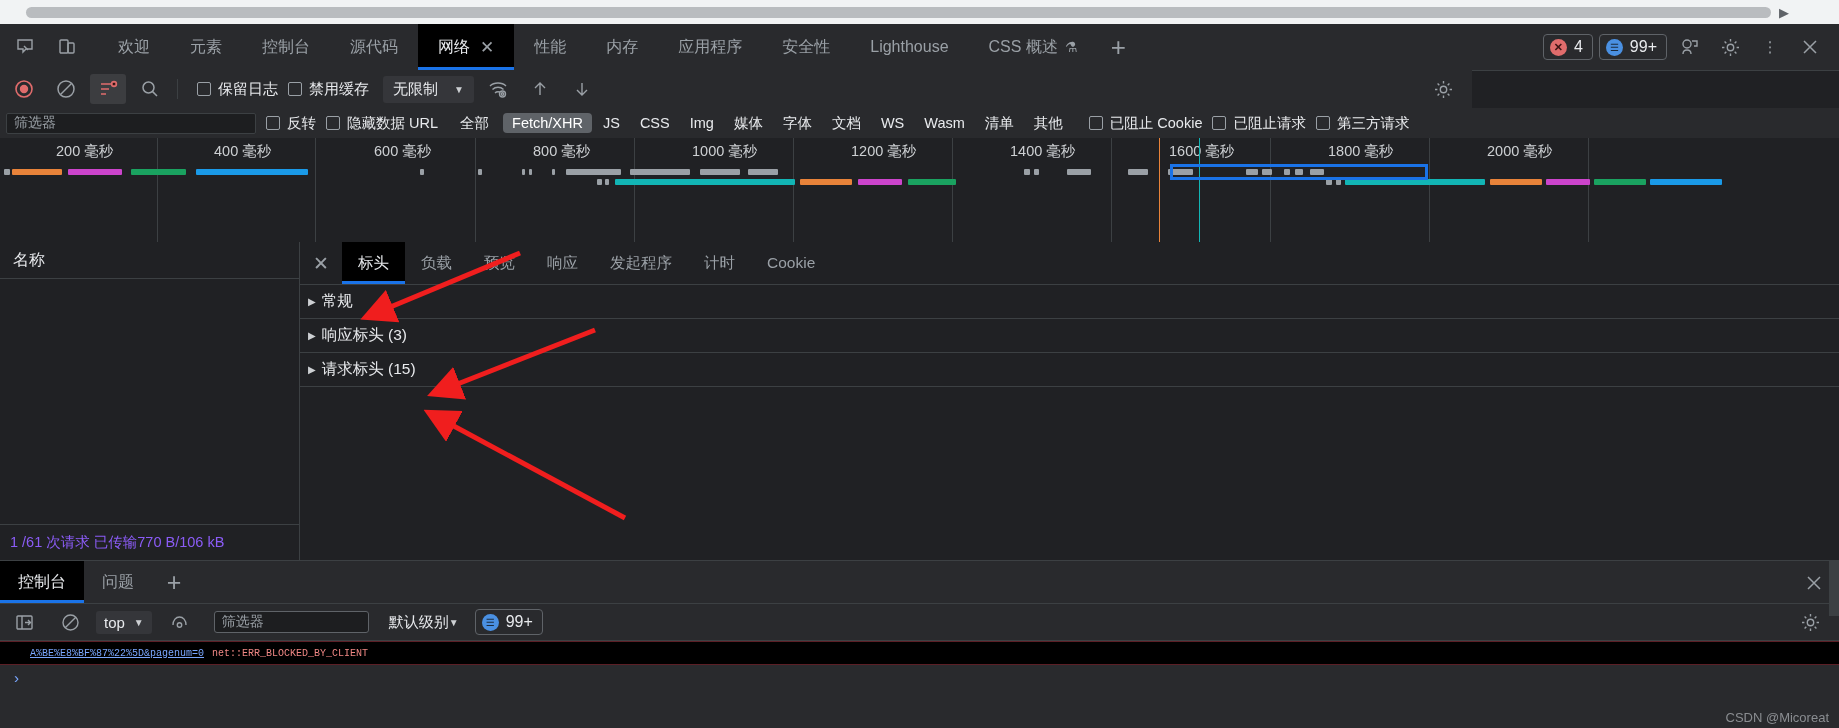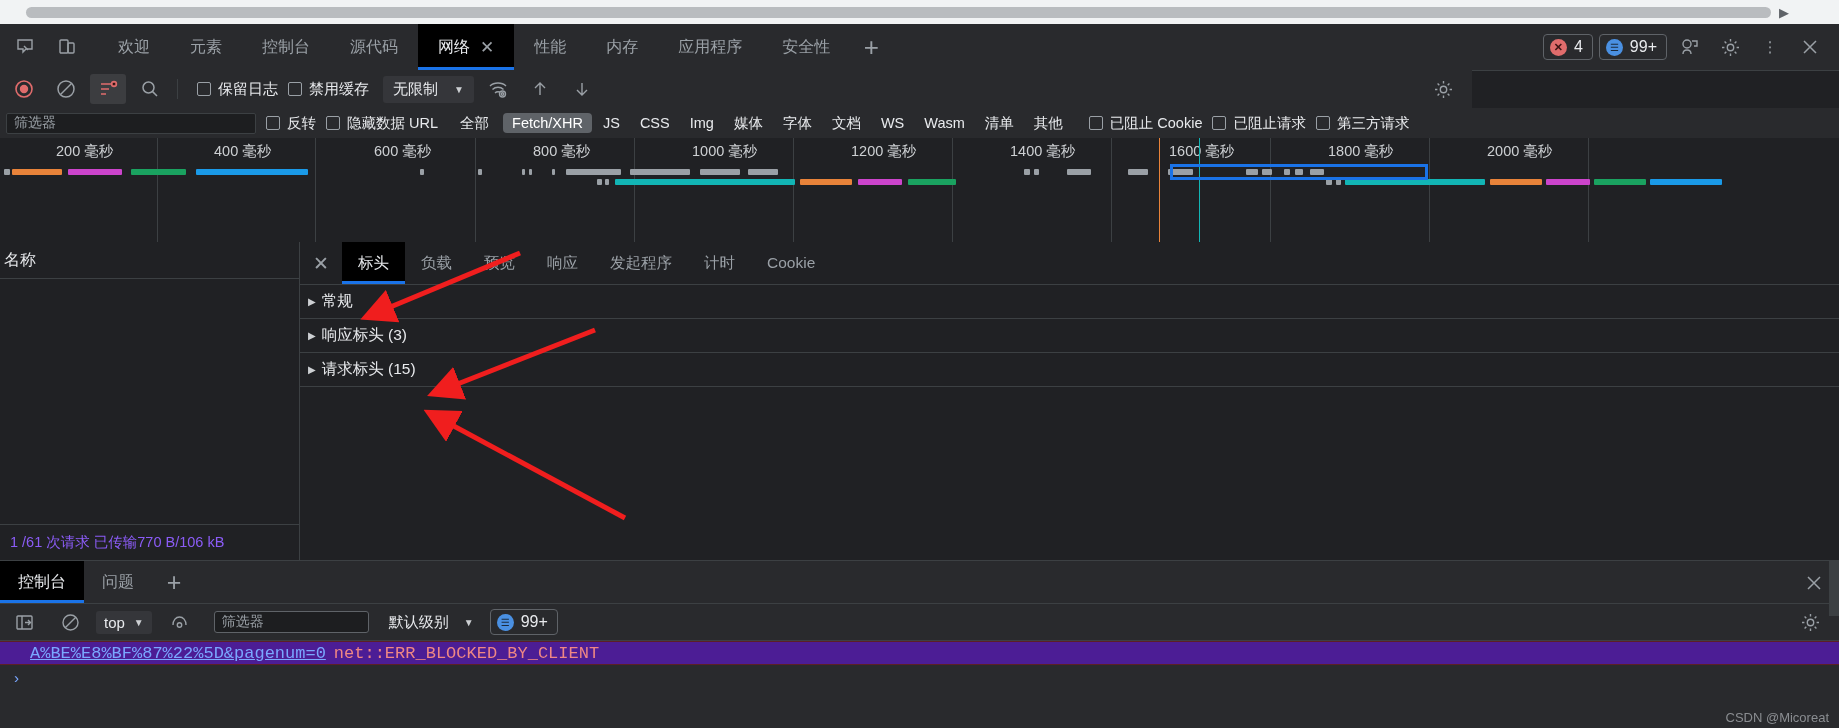--- a/index.html
+++ b/index.html
@@ -169,21 +169,21 @@
   .vline { position: absolute; top: 0; width: 1px; height: 104px; }
 
   
   .listpane {
     position: absolute; left: 0; top: 242px; width: 300px; height: 318px;
     background: #202124; border-right: 1px solid #3c4043;
     box-sizing: border-box;
   }
   .listhdr {
     height: 36px; border-bottom: 1px solid #3c4043;
-    display: flex; align-items: center; padding-left: 4px;
+    display: flex; align-items: center; padding-left: 13px;
     color: #e8eaed; font-size: 16px;
   }
   .listrow {
     height: 28px; display: flex; align-items: center; gap: 8px;
     padding-left: 10px; color: #e8eaed; font-size: 14.5px;
     white-space: nowrap; overflow: hidden;
   }
   .doc-ic { width: 14px; height: 14px; border: 1px solid #9aa0a6; border-radius: 2px; flex: none; }
   .summary {
     position: absolute; left: 0; bottom: 0; width: 299px; height: 36px;
@@ -260,28 +260,28 @@
     background: #35363a; border-radius: 3px; padding: 3px 8px;
     color: #e8eaed; font-size: 15px; margin-left: 4px;
   }
   .cfilter {
     width: 155px; height: 22px; margin-left: 12px;
     background: #1d1e20; border: 1px solid #5f6368; border-radius: 3px;
     color: #9aa0a6; font-size: 14px; padding: 0 7px;
     display: flex; align-items: center; box-sizing: border-box;
   }
   .level {
-    display: flex; align-items: center; gap: 15px; margin-left: 16px;
+    display: flex; align-items: center; gap: 0; margin-left: 16px;
     color: #e8eaed; font-size: 15px;
   }
   .errline {
-    height: 22px; background: #4c1d95; border-top: 1px solid #5c1f26;
+    height: 22px; background: #000000; border-top: 1px solid #5c1f26;
     border-bottom: 1px solid #5c1f26;
     display: flex; align-items: center; padding-left: 30px;
-    font-family: "Liberation Mono", monospace; font-size: 17px;
+    font-family: "Liberation Mono", monospace; font-size: 10px;
     overflow: hidden; white-space: nowrap;
   }
   .errline .url { color: #7aa7ff; text-decoration: underline; }
   .errline .msg { color: #ef8784; margin-left: 8px; }
   .prompt {
     height: 28px; display: flex; align-items: center; padding-left: 12px;
     color: #7aa7ff; font-family: "Liberation Mono", monospace; font-size: 15px;
   }
   .watermark {
     position: absolute; right: 10px; bottom: 4px;
@@ -340,20 +340,27 @@
         </div>
       <div class="tab">
           <span>内存</span>
         </div>
       <div class="tab">
           <span>应用程序</span>
         </div>
       <div class="tab">
           <span>安全性</span>
         </div>
+      <div class="tab">
+          <span>Lighthouse</span>
+        </div>
+      <div class="tab">
+        <span>CSS 概述</span>
+        <span class="flask">⚗</span>
+      </div>
       <div class="tab-plus">+</div>
     </div>
 
     <div class="tabbar-right">
       <div class="badge">
         <span class="dot-err">✕</span>
         <span>4</span>
       </div>
       <div class="badge">
         <span class="dot-msg">☰</span>

